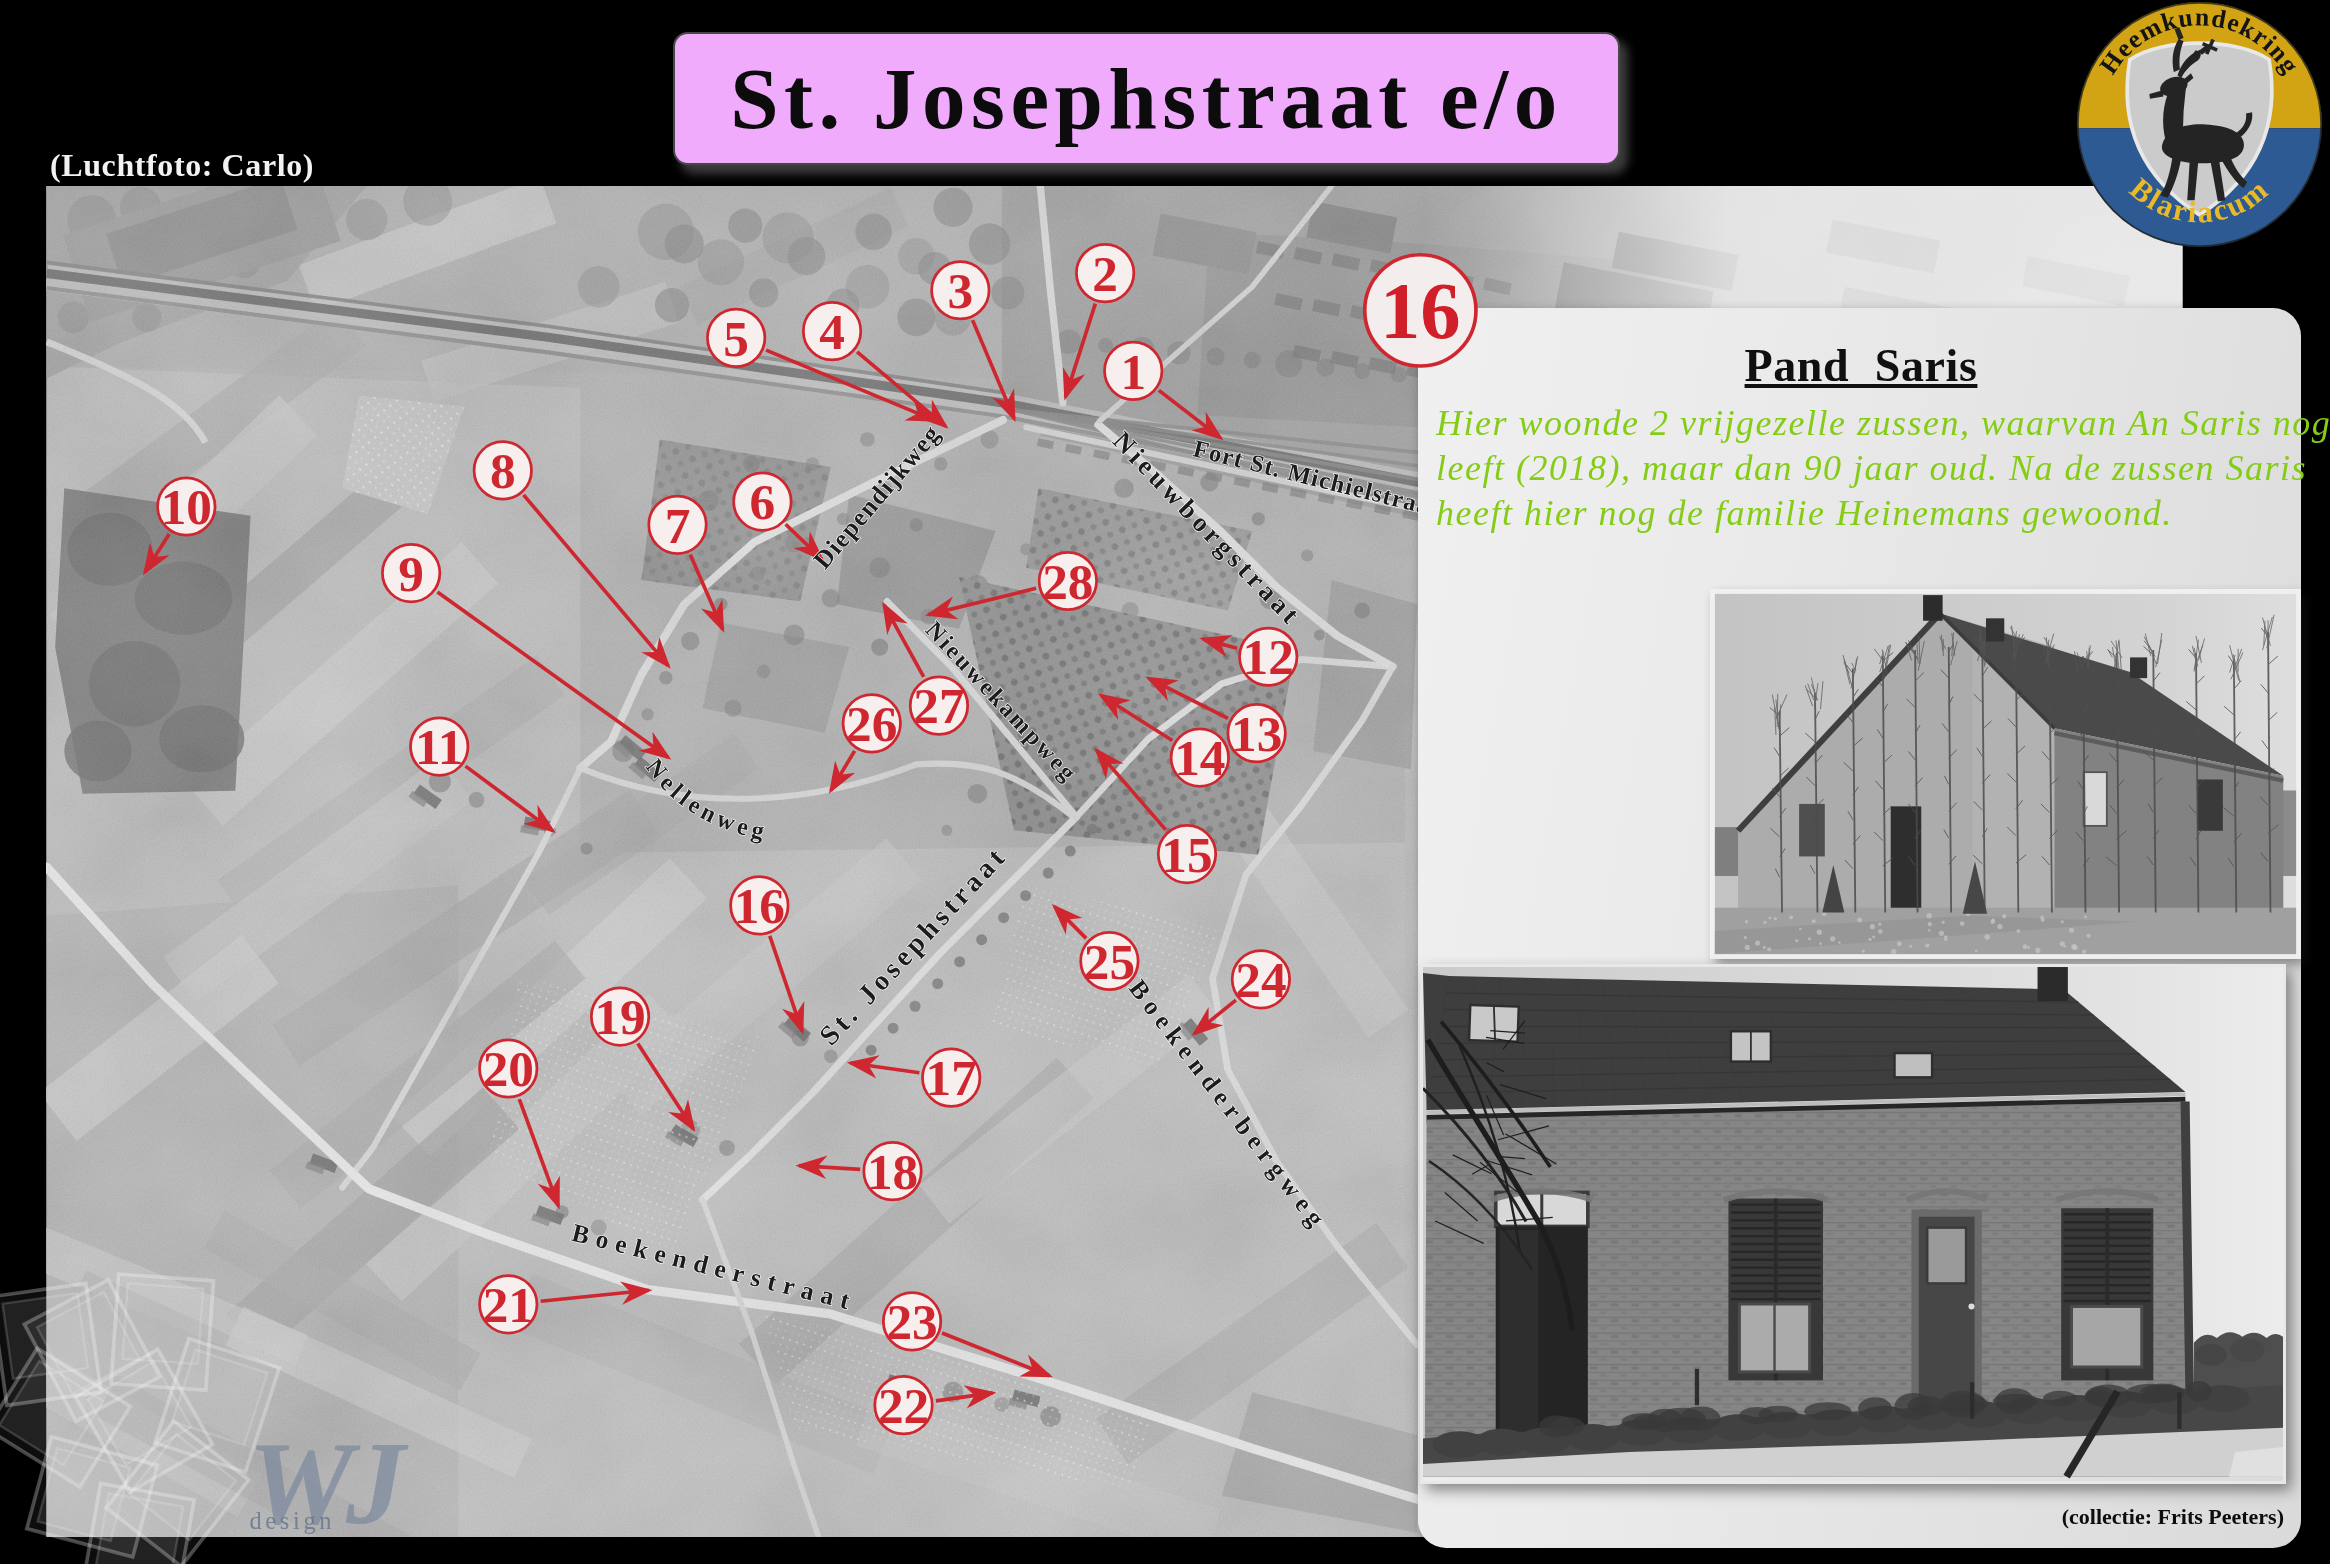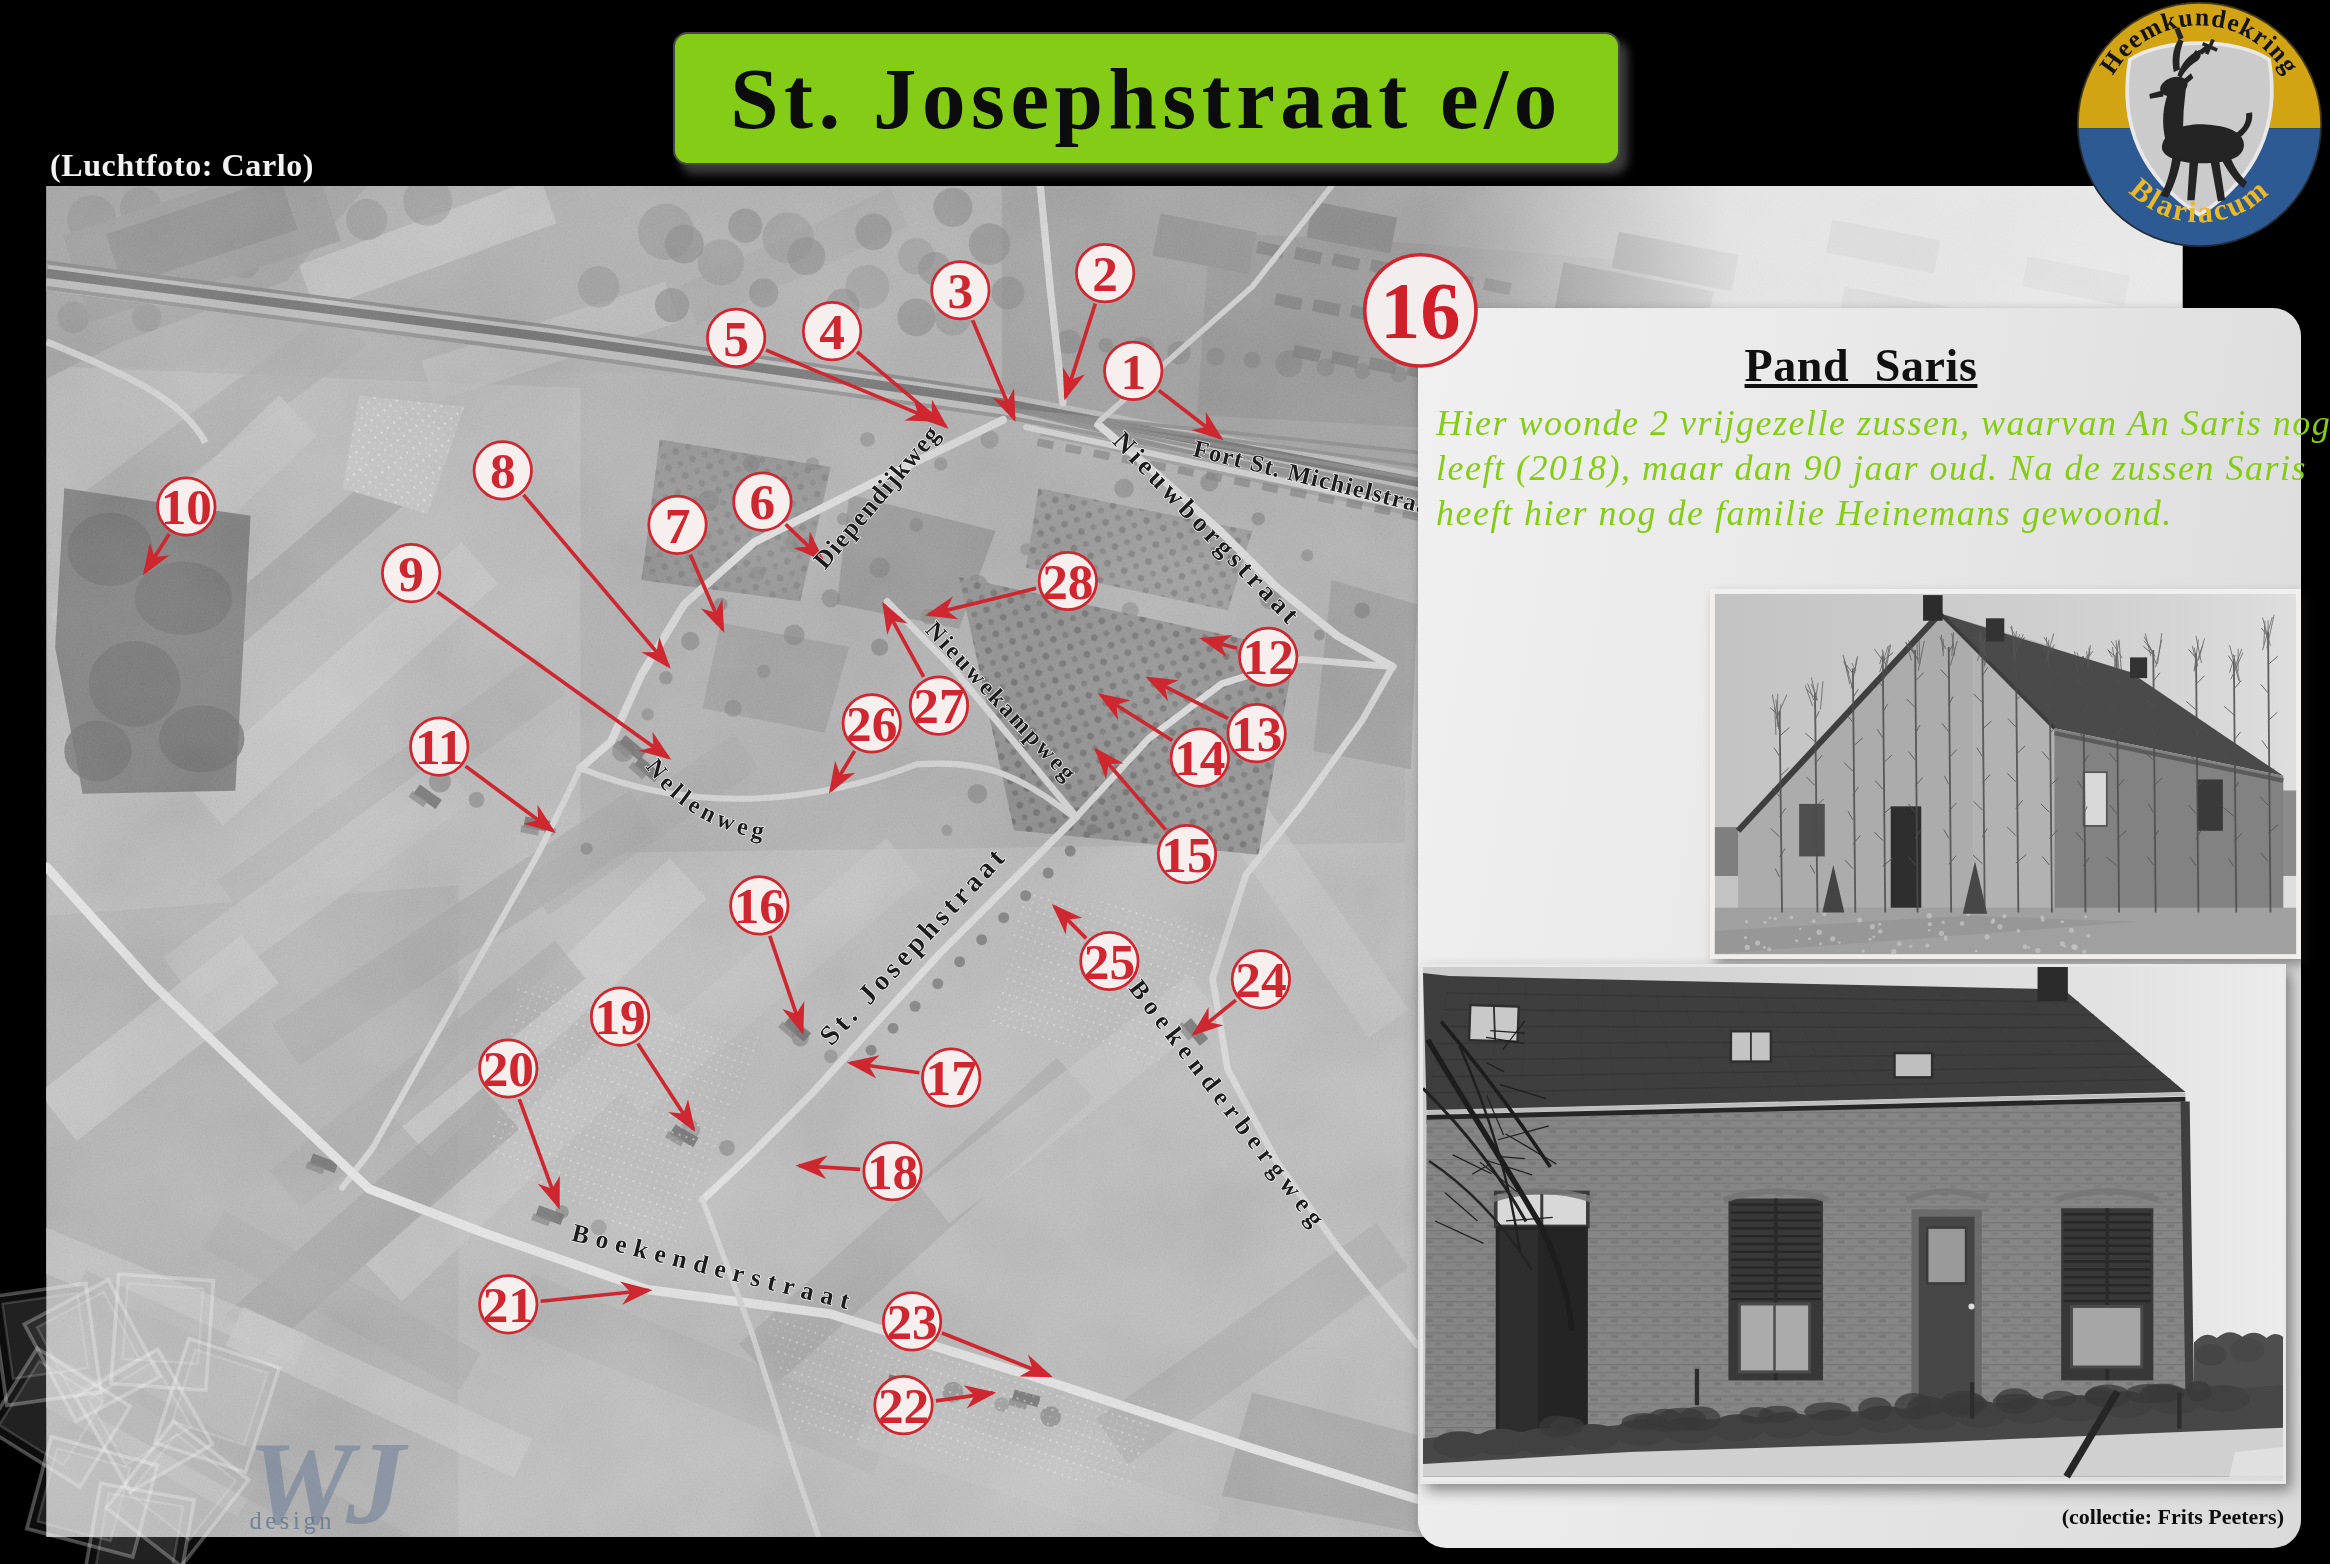--- a/index.html
+++ b/index.html
@@ -1261,21 +1261,21 @@
         <rect x="-78" y="-90" width="156" height="180"></rect>
         <rect x="-62" y="-76" width="124" height="124" fill="rgba(215,215,215,0.10)" stroke="rgba(255,255,255,0.16)" stroke-width="4"></rect>
       </g>
 </g>
 
 <text x="405" y="432" font-size="195" font-style="italic" font-weight="bold" fill="rgba(112,128,152,0.60)" letter-spacing="-12">WJ</text>
 
 <text x="408" y="442" font-size="40" fill="rgba(100,115,140,0.8)" letter-spacing="6">design</text>
 </svg>
 
-<div class="abs" style="left:673px;top:32px;width:943px;height:129px;background:#84cc16;border:2.4px solid #474747;border-radius:14.7px;box-shadow:7.3px 8.6px 9.8px rgba(150,150,150,0.40);display:flex;align-items:center;justify-content:center;">
+<div class="abs" style="left:673px;top:32px;width:943px;height:129px;background:#f0abfc;border:2.4px solid #474747;border-radius:14.7px;box-shadow:7.3px 8.6px 9.8px rgba(150,150,150,0.40);display:flex;align-items:center;justify-content:center;">
 
 <div style="font-size:87px;font-weight:bold;color:#0c0c0c;letter-spacing:5.5px;">St. Josephstraat e/o</div>
 </div>
 
 <div class="abs" style="left:50px;top:147px;font-size:32px;font-weight:bold;color:#f2f2f2;letter-spacing:0.6px;">(Luchtfoto: Carlo)</div>
 
 <svg class="abs" style="left:2076px;top:1.2px" width="247" height="247" viewBox="0 0 404 404">
 <defs>
       <clipPath id="lclip">
         <circle cx="202" cy="202" r="200"></circle>

